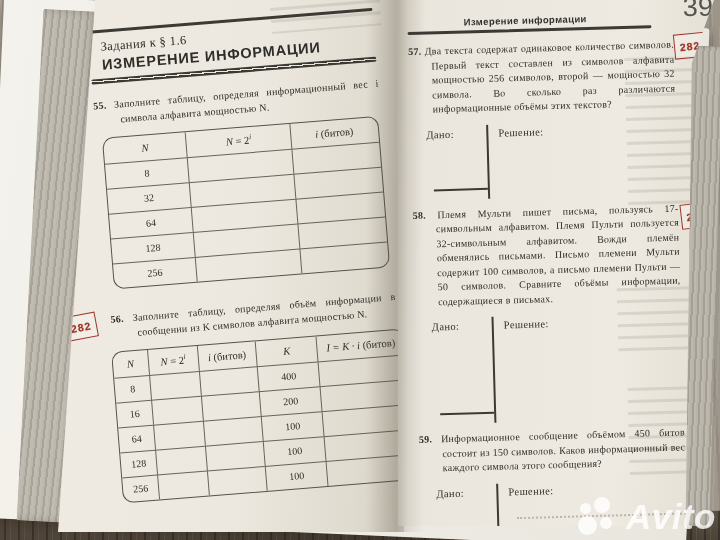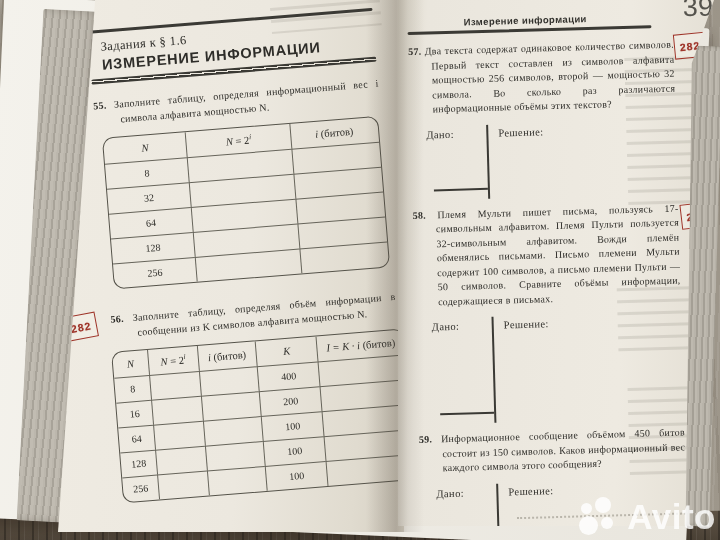--- a/index.html
+++ b/index.html
@@ -94,21 +94,21 @@
   .dano .hline{position:absolute;left:12px;width:54px;bottom:9px;height:1.6px;background:#3a3934;}
 
   
   .ghost{position:absolute;pointer-events:none;opacity:.16;filter:blur(.7px);
     background:repeating-linear-gradient(180deg,rgba(100,95,85,.9) 0 3px,transparent 3px 12px);}
   .dotl{position:absolute;border-top:2px dotted rgba(110,104,92,.4);height:0;}
 
   
   .wm{position:absolute;right:4px;bottom:2px;z-index:10;display:flex;align-items:center;
     color:rgba(255,255,255,.82);}
-  .wm-text{font-family:"Liberation Sans",sans-serif;font-weight:bold;font-size:35px;letter-spacing:.5px;}
+  .wm-text{font-family:"Liberation Sans",sans-serif;font-weight:bold;font-size:35px;letter-spacing:.5px;font-style:italic;}
   .wm-logo{position:relative;width:46px;height:42px;margin-right:3px;}
   .wm-logo i{position:absolute;background:rgba(255,255,255,.82);border-radius:50%;}
   .wm-logo .c1{left:3px;top:7px;width:11px;height:11px;}
   .wm-logo .c2{left:17px;top:1px;width:16px;height:16px;}
   .wm-logo .c3{left:1px;top:20px;width:19px;height:19px;}
   .wm-logo .c4{left:23px;top:21px;width:12px;height:12px;}
 </style>
 </head>
 <body>
 

